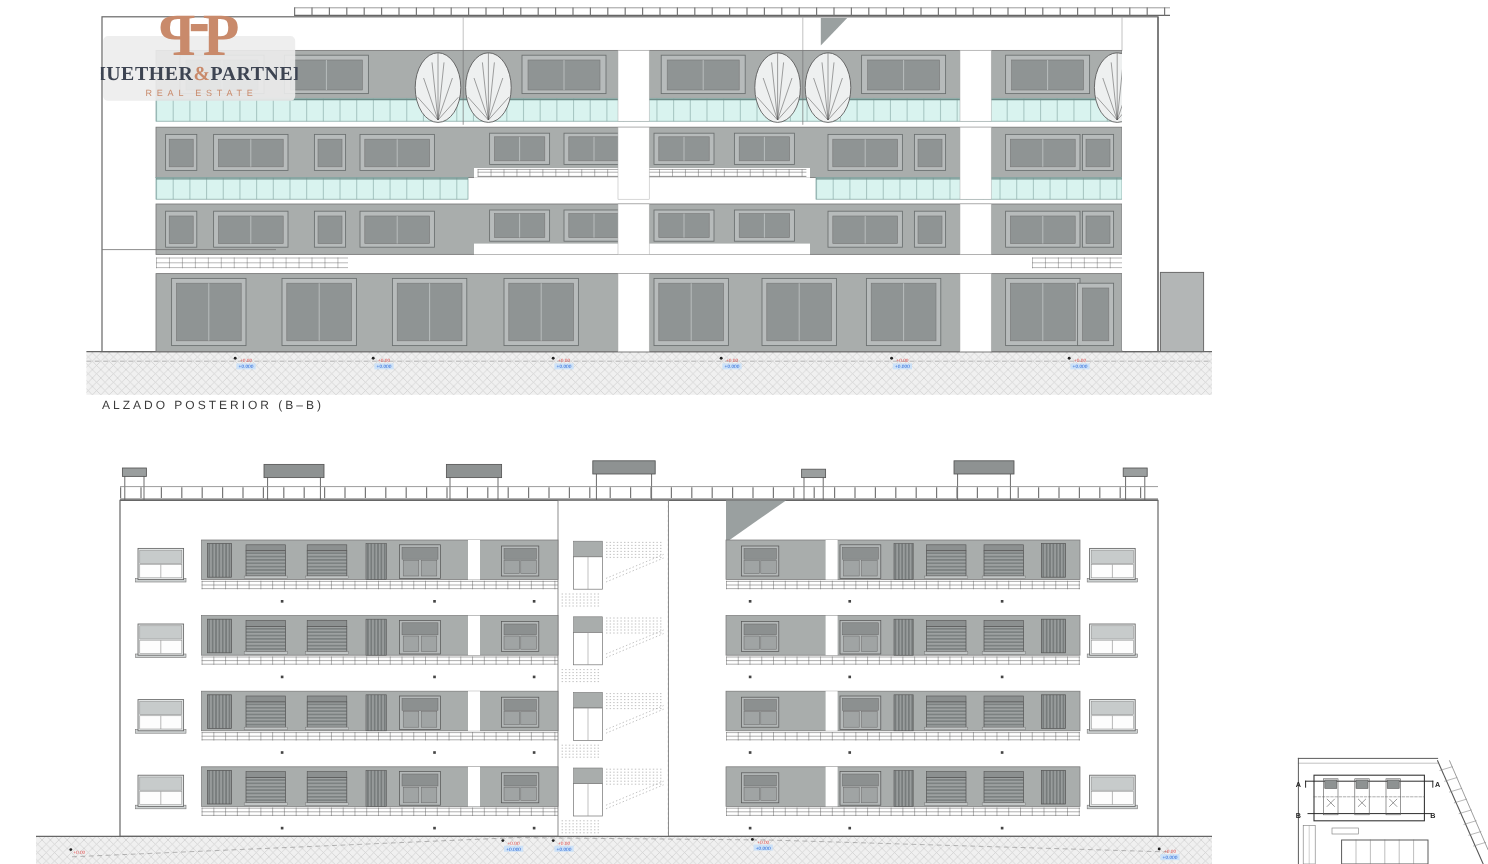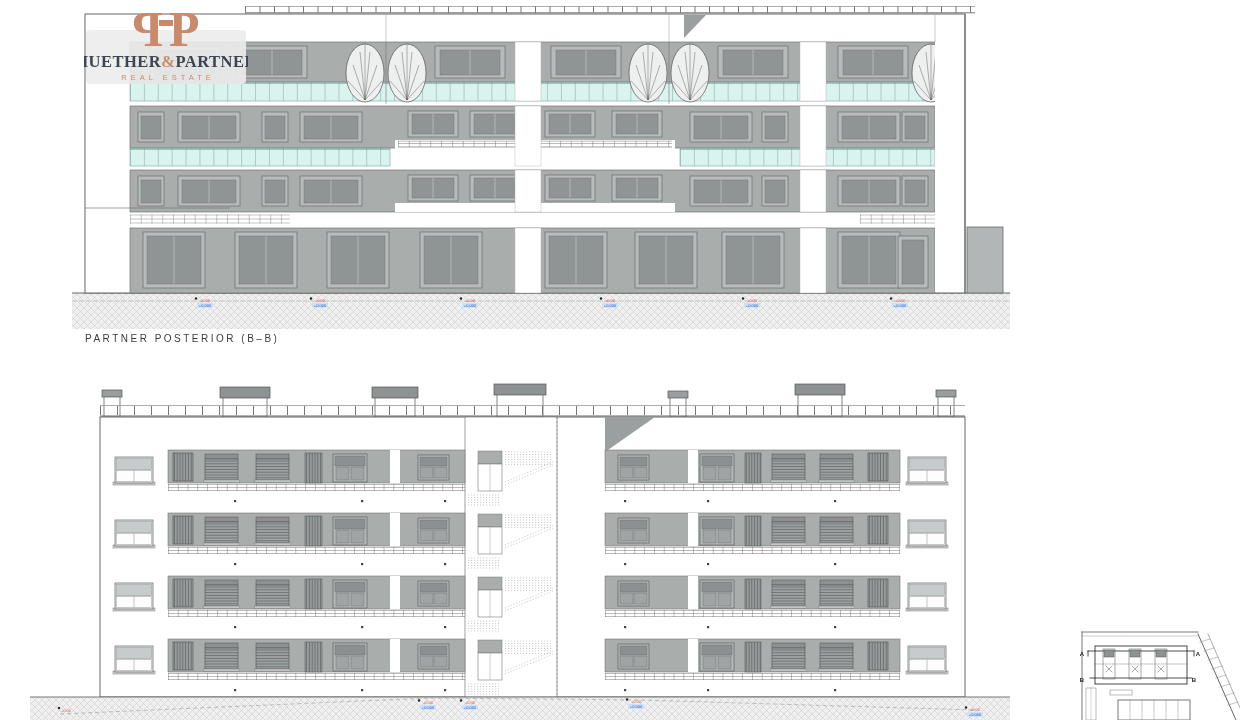--- a/index.html
+++ b/index.html
@@ -25,21 +25,21 @@
       <g font-family="'Liberation Serif',serif" font-size="50" fill="#c98a6b" font-weight="bold">
         <text transform="translate(79,46) scale(-1,1)">P</text>
         <text x="85" y="46">P</text>
         <rect x="75" y="20" width="14" height="6" fill="#c98a6b"></rect>
       </g>
       <text x="82" y="67" text-anchor="middle" font-family="'Liberation Serif',serif" font-size="16.5" font-weight="bold" letter-spacing="0.5" fill="#3d4452"><tspan>HUETHER</tspan><tspan fill="#c98a6b">&amp;</tspan><tspan>PARTNER</tspan></text>
       <text x="84" y="80" text-anchor="middle" font-family="'Liberation Sans',sans-serif" font-size="7.5" letter-spacing="4" fill="#c98a6b">REAL ESTATE</text>
     </svg>
   </div>
 
-  <div class="elev-title">PARTNER POSTERIOR (B–B)</div>
+  <div class="elev-title">ALZADO POSTERIOR (B–B)</div>
 
   <svg class="sheet" width="1240" height="720">
     <defs>
       <pattern id="hatch" width="7" height="7" patternUnits="userSpaceOnUse">
         <rect width="7" height="7" fill="#f0f0f0"></rect>
         <path d="M0 7 L7 0 M0 0 L7 7" stroke="#cdcdcd" stroke-width="0.6"></path>
       </pattern>
       <pattern id="ph" width="3" height="2.8" patternUnits="userSpaceOnUse">
         <rect width="3" height="2.8" fill="#9da1a1"></rect>
         <line x1="0" y1="1.4" x2="3" y2="1.4" stroke="#636868" stroke-width="0.8"></line>

